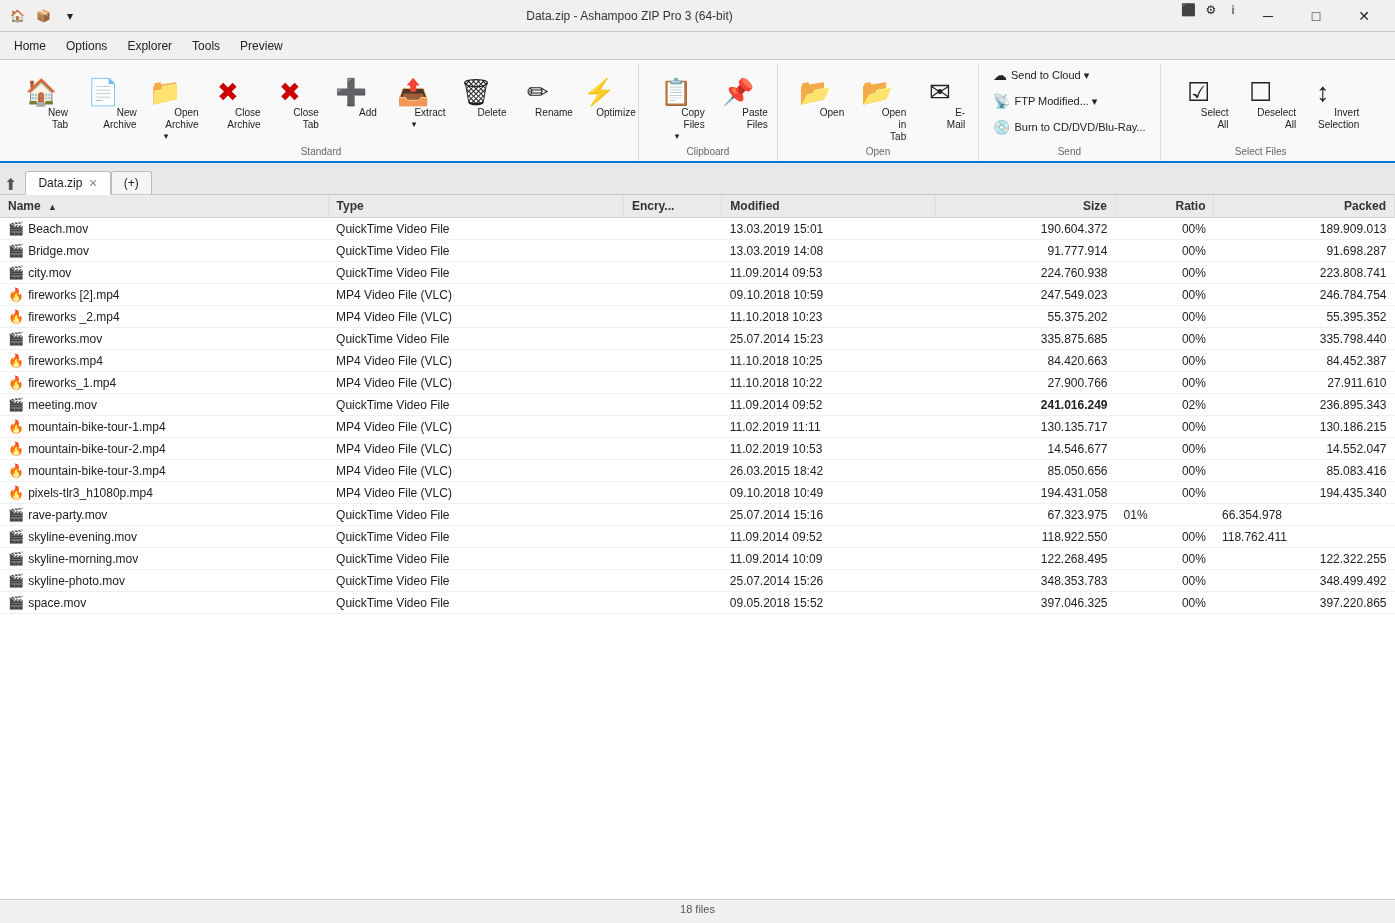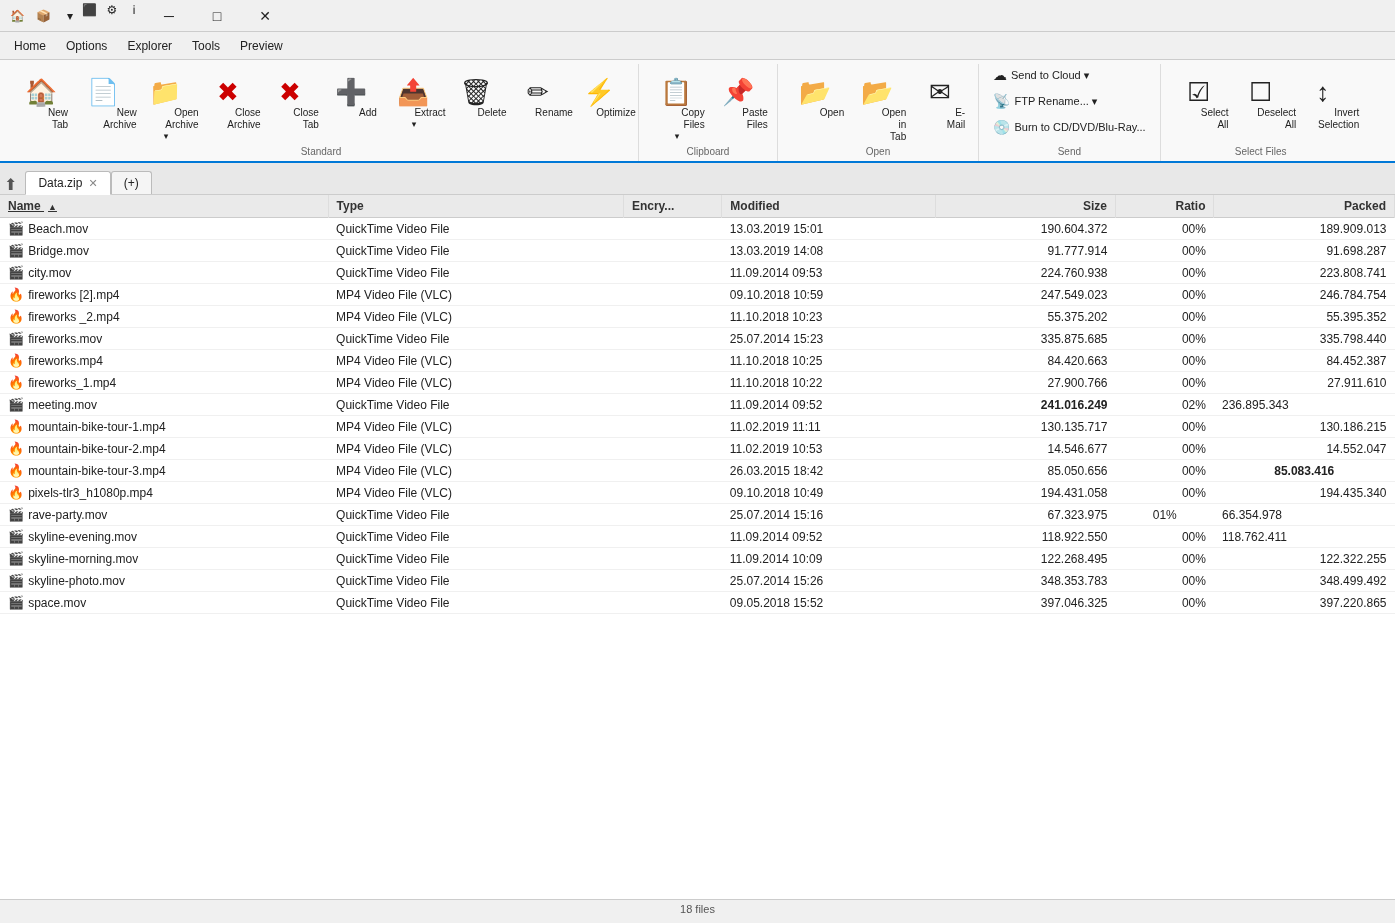--- a/index.html
+++ b/index.html
@@ -192,20 +192,21 @@
 <body>
 
 <div class="main-container">
 
   <div class="titlebar">
     <div class="titlebar-icons">
       <div class="titlebar-icon">🏠</div>
       <div class="titlebar-icon">📦</div>
       <div class="titlebar-icon">▾</div>
     </div>
+    <div class="titlebar-title">Data.zip - Ashampoo ZIP Pro 3 (64-bit)</div>
     <div class="titlebar-controls">
       <div class="titlebar-icon">⬛</div>
       <div class="titlebar-icon">⚙</div>
       <div class="titlebar-icon">ℹ</div>
       <div class="titlebar-btn">─</div>
       <div class="titlebar-btn">□</div>
       <div class="titlebar-btn close">✕</div>
     </div>
   </div>
 
@@ -298,21 +299,21 @@
     </div>
 
     <div class="ribbon-group send-group">
       <div class="ribbon-buttons" style="flex-direction:column;align-items:flex-start;justify-content:center;gap:4px;flex:1;padding-bottom:4px;">
         <div class="send-row">
           <span class="icon">☁</span>
           <span>Send to Cloud ▾</span>
         </div>
         <div class="send-row">
           <span class="icon">📡</span>
-          <span>FTP Rename... ▾</span>
+          <span>FTP Modified... ▾</span>
         </div>
         <div class="send-row">
           <span class="icon">💿</span>
           <span>Burn to CD/DVD/Blu-Ray...</span>
         </div>
       </div>
       <div class="ribbon-group-label">Send</div>
     </div>
 
     <div class="ribbon-group">
@@ -345,21 +346,21 @@
       </div>
       <div class="tab">
         <span>(+)</span>
       </div>
     </div>
 
     <div class="file-table-wrapper">
       <table>
         <thead>
           <tr>
-            <th style="width:200px;text-decoration:underline;">Name <span class="sort-arrow">▲</span></th>
+            <th style="width:200px;">Name <span class="sort-arrow">▲</span></th>
             <th style="width:180px;">Type</th>
             <th style="width:60px;">Encry...</th>
             <th style="width:130px;">Modified</th>
             <th style="width:110px; text-align:right;">Size</th>
             <th style="width:60px; text-align:right;">Ratio</th>
             <th style="width:110px; text-align:right;">Packed</th>
           </tr>
         </thead>
         <tbody id="file-table-body">
         <tr>
@@ -434,21 +435,21 @@
               <td style="text-align: right;">00%</td>
               <td style="text-align: right;">27.911.610</td>
             </tr>
             <tr>
               <td><span class="file-icon">🎬</span>meeting.mov</td>
               <td>QuickTime Video File</td>
               <td></td>
               <td>11.09.2014 09:52</td>
               <td style="text-align: right; font-weight: bold;">241.016.249</td>
               <td style="text-align: right;">02%</td>
-              <td style=" margin-top: 28px;">236.895.343</td>
+              <td style="text-align: right; margin-top: 28px;">236.895.343</td>
             </tr>
             <tr>
               <td><span class="file-icon">🔥</span>mountain-bike-tour-1.mp4</td>
               <td>MP4 Video File (VLC)</td>
               <td></td>
               <td>11.02.2019 11:11</td>
               <td style="text-align: right;">130.135.717</td>
               <td style="text-align: right;">00%</td>
               <td style="text-align: right;">130.186.215</td>
             </tr>
@@ -461,38 +462,38 @@
               <td style="text-align: right;">00%</td>
               <td style="text-align: right;">14.552.047</td>
             </tr>
             <tr>
               <td><span class="file-icon">🔥</span>mountain-bike-tour-3.mp4</td>
               <td>MP4 Video File (VLC)</td>
               <td></td>
               <td>26.03.2015 18:42</td>
               <td style="text-align: right;">85.050.656</td>
               <td style="text-align: right;">00%</td>
-              <td style="text-align: center; font-weight: bold;">85.083.416</td>
+              <td style="text-align: right;">85.083.416</td>
             </tr>
             <tr>
               <td><span class="file-icon">🔥</span>pixels-tlr3_h1080p.mp4</td>
               <td>MP4 Video File (VLC)</td>
               <td></td>
               <td>09.10.2018 10:49</td>
               <td style="text-align: right;">194.431.058</td>
               <td style="text-align: right;">00%</td>
               <td style="text-align: right;">194.435.340</td>
             </tr>
             <tr>
               <td><span class="file-icon">🎬</span>rave-party.mov</td>
               <td>QuickTime Video File</td>
               <td></td>
               <td>25.07.2014 15:16</td>
               <td style="text-align: right;">67.323.975</td>
-              <td style="text-align: center;">01%</td>
+              <td style="text-align: left;">01%</td>
               <td style="">66.354.978</td>
             </tr>
             <tr>
               <td><span class="file-icon">🎬</span>skyline-evening.mov</td>
               <td>QuickTime Video File</td>
               <td></td>
               <td>11.09.2014 09:52</td>
               <td style="text-align: right; margin-top: 48px;">118.922.550</td>
               <td style="text-align: right;">00%</td>
               <td style="text-align: left;">118.762.411</td>

